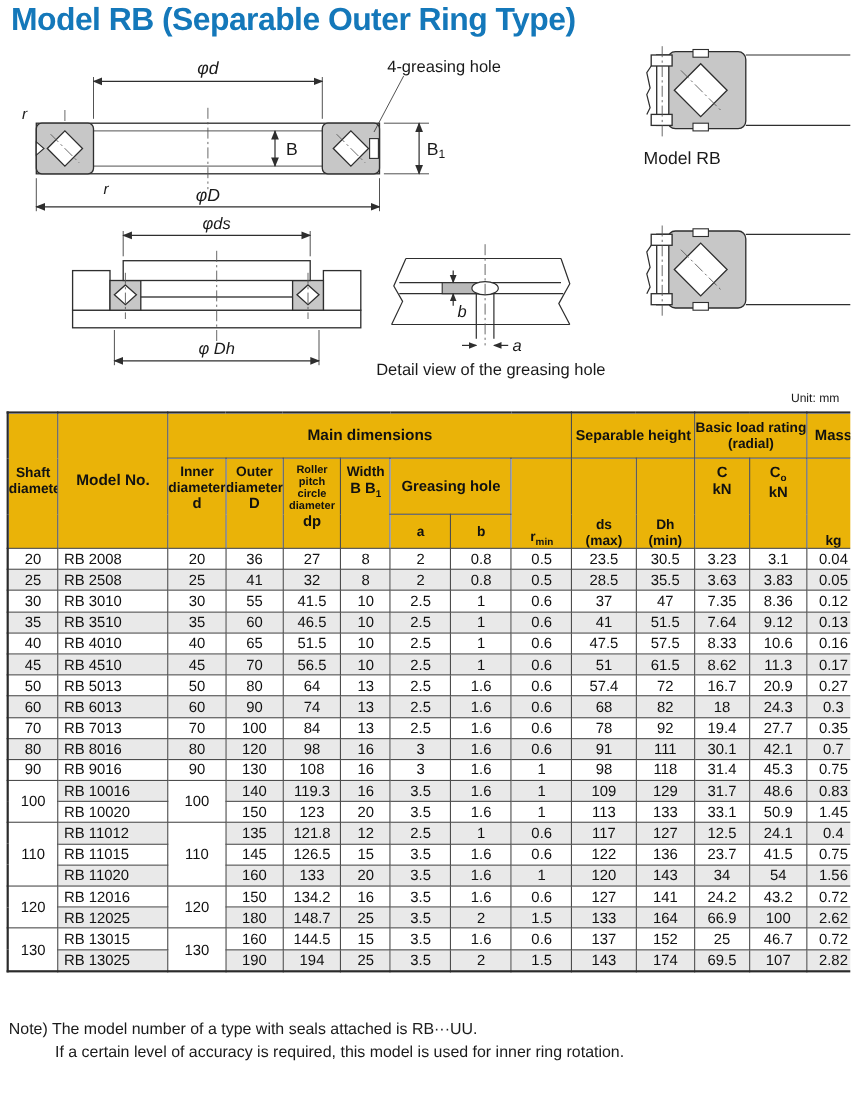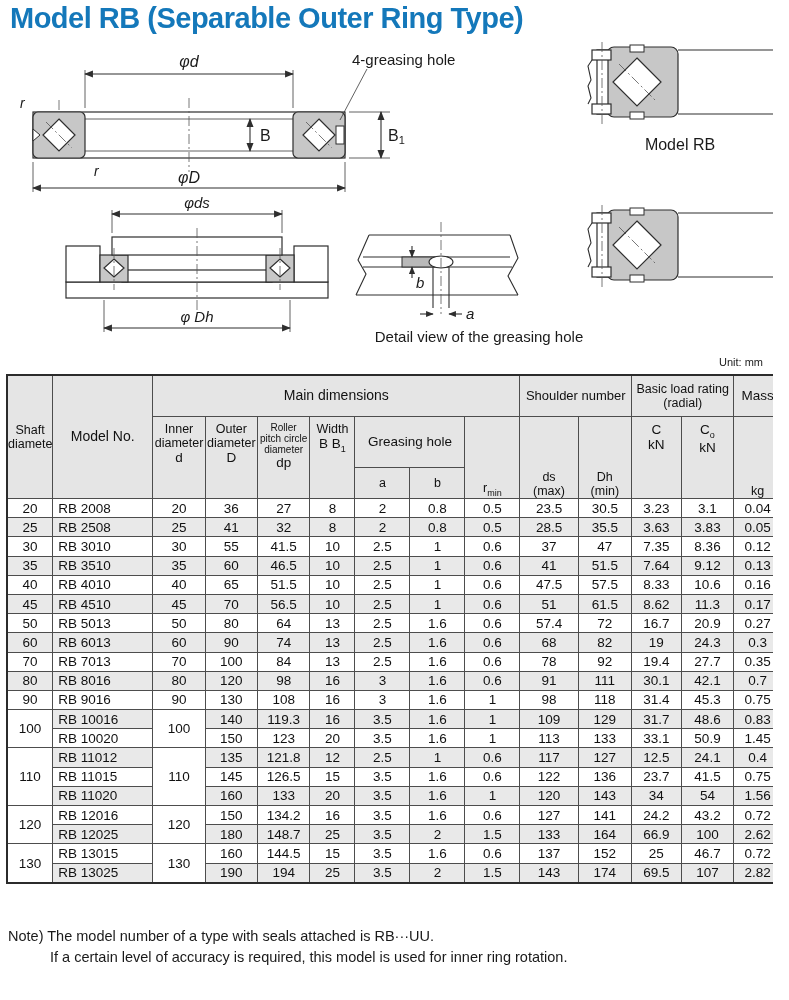--- a/index.html
+++ b/index.html
@@ -7,27 +7,27 @@
         font-family:"Liberation Sans","DejaVu Sans",sans-serif;color:#111;}
   .page-title{position:absolute;top:2px;left:10px;margin:0;font-size:29px;font-weight:bold;
               color:#1478ba;letter-spacing:-0.5px;white-space:nowrap;}
   svg{position:absolute;overflow:visible;}
   svg text{font-family:"Liberation Sans","DejaVu Sans",sans-serif;fill:#1a1a1a;}
   .dline{stroke:#2e2e2e;stroke-width:1.1;fill:none;}
   .dthin{stroke:#3a3a3a;stroke-width:0.8;fill:none;}
   .cl{stroke:#555;stroke-width:0.8;fill:none;stroke-dasharray:10 3 2 3;}
   .grayfill{fill:#c7c7c7;stroke:#2e2e2e;stroke-width:1.2;}
   .whitefill{fill:#ffffff;stroke:#2e2e2e;stroke-width:1.2;}
-  .caption{position:absolute;font-size:16px;color:#1a1a1a;text-align:center;}
+  .caption{position:absolute;font-size:16px;color:#1a1a1a;}
   .unit-label{position:absolute;top:356px;right:10px;font-size:11px;color:#1a1a1a;}
   table.spec{position:absolute;top:374px;left:6px;width:777px;border-collapse:collapse;
              table-layout:fixed;font-size:13.5px;}
   table.spec th,table.spec td{border:1px solid #4d4d4d;text-align:center;padding:0;overflow:hidden;}
   table.spec{border:2px solid #2b2b2b;}
-  thead th{background:#e5e5e5;font-weight:normal;font-size:12.5px;line-height:1.12;vertical-align:middle;}
+  thead th{background:#eab308;font-weight:bold;font-size:12.5px;line-height:1.12;vertical-align:middle;}
   thead tr.hr1 th{height:40px;}
   thead tr.hr2 th{height:50px;}
   thead tr.hr3 th{height:30px;}
   thead th.grp-head{border-bottom:1px solid #4d4d4d;}
   .stack{display:flex;flex-direction:column;justify-content:flex-start;height:100%;
          box-sizing:border-box;padding:5px 1px 6px 1px;align-items:center;}
   .stack .sym{font-size:13.5px;}
   .small-head{font-size:10px;line-height:1.1;}
   th.vbot{vertical-align:bottom;padding-bottom:6px;}
   tbody td{height:18.2px;background:#fff;}
@@ -154,21 +154,21 @@
     <line class="cl" x1="99" y1="20" x2="99" y2="112"></line>
 
     <line class="dline" x1="70" y1="44" x2="70" y2="55" marker-end="url(#ar3)"></line>
     <line class="dline" x1="70" y1="76" x2="70" y2="65" marker-end="url(#ar3)"></line>
     <text x="74" y="86" font-size="15" font-style="italic">b</text>
 
     <line class="dline" x1="78" y1="112" x2="91" y2="112" marker-end="url(#ar3)"></line>
     <line class="dline" x1="120" y1="112" x2="107" y2="112" marker-end="url(#ar3)"></line>
     <text x="124" y="117" font-size="15" font-style="italic">a</text>
   </svg>
-  <div class="caption" style="left:354px;top:328px;width:250px;font-size:15px;">Detail view of the greasing hole</div>
+  <div class="caption" style="left:342px;top:328px;width:250px;font-size:15px;">Detail view of the greasing hole</div>
 
   <svg style="left:575px;top:42px;" width="205" height="100" viewBox="0 0 205 100">
     <rect class="grayfill" x="32" y="5" width="71" height="70" rx="7"></rect>
     <rect x="55" y="3" width="14" height="7" fill="#fff" stroke="#2e2e2e" stroke-width="1"></rect>
     <rect x="55" y="70" width="14" height="7" fill="#fff" stroke="#2e2e2e" stroke-width="1"></rect>
     <path class="whitefill" d="M62,16 L86,40 L62,64 L38,40 Z"></path>
     <line class="cl" x1="44" y1="22" x2="80" y2="58"></line>
     <rect class="whitefill" x="22" y="8" width="11" height="64"></rect>
     <rect class="whitefill" x="17" y="8" width="19" height="10"></rect>
     <rect class="whitefill" x="17" y="62" width="19" height="10"></rect>
@@ -211,21 +211,21 @@
         <col style="width:6.9%">
         <col style="width:6.4%">
       <col style="width:6.8%">
         <col style="width:6.2%">
     </colgroup>
     <thead>
       <tr class="hr1">
         <th rowspan="3">Shaft diameter</th>
         <th rowspan="3" style="font-size:14px;">Model No.</th>
         <th colspan="7" class="grp-head" style="font-size:14px;">Main dimensions</th>
-        <th colspan="2" class="grp-head" style="font-size:13px;">Shoulder number</th>
+        <th colspan="2" class="grp-head" style="font-size:13px;">Separable height</th>
         <th colspan="2" class="grp-head">Basic load rating (radial)</th>
         <th style="font-size:13.5px;">Mass</th>
       </tr>
       <tr class="hr2">
         <th rowspan="2">
           <div class="stack">
               <span>Inner diameter</span>
               <span class="sym">d</span>
             </div>
           </th>
@@ -391,21 +391,21 @@
           <td class="c-model">RB 6013</td>
           <td class="c-d">60</td>
           <td>90</td>
           <td>74</td>
           <td>13</td>
           <td>2.5</td>
           <td>1.6</td>
           <td>0.6</td>
           <td>68</td>
           <td>82</td>
-          <td>19</td>
+          <td>18</td>
           <td>24.3</td>
           <td>0.3</td>
         </tr>
         <tr class="grp">
           <td class="c-shaft">70</td>
           <td class="c-model">RB 7013</td>
           <td class="c-d">70</td>
           <td>100</td>
           <td>84</td>
           <td>13</td>

